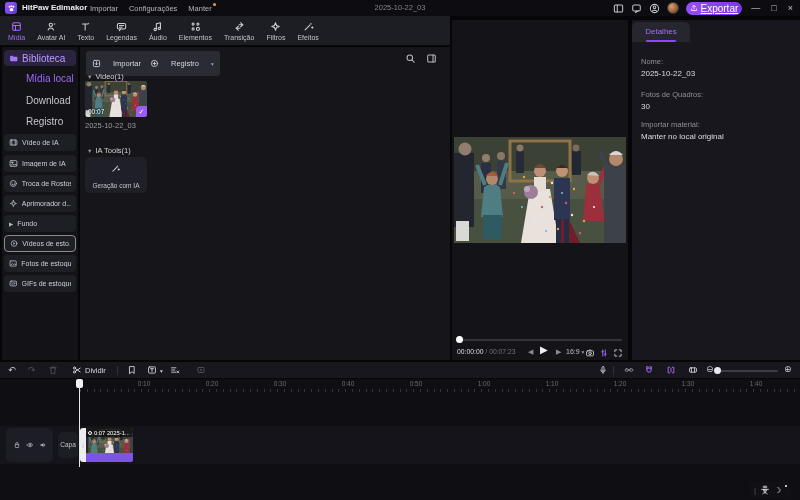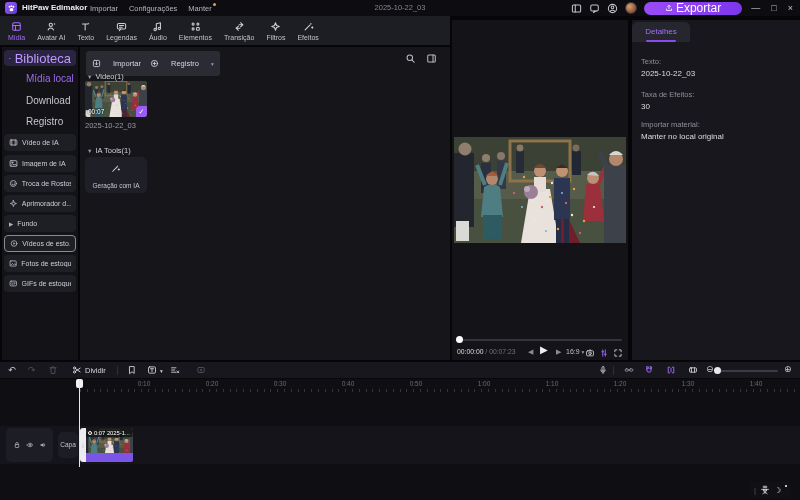--- a/index.html
+++ b/index.html
@@ -15,36 +15,36 @@
   .titlebar { position:absolute; left:0; top:0; width:800px; height:16px; background:#0c0c11; }
   .logo { position:absolute; left:5px; top:2px; width:12px; height:12px; border-radius:3px;
           background:linear-gradient(135deg,#9a5cf6,#5f35d8); display:flex; align-items:center; justify-content:center; }
   .appname { position:absolute; left:22px; top:0; height:16px; line-height:16px; font-size:8px; font-weight:bold; color:#ececf2; }
   .menus { position:absolute; left:90px; top:0; height:16px; display:flex; gap:11px; align-items:center; font-size:7.5px; color:#b4b4bd; }
   .menus > div { position:relative; }
   .help-dot { position:absolute; right:-4px; top:-1px; width:3px; height:3px; border-radius:50%; background:#e8a33d; }
   .proj-title { position:absolute; left:300px; width:200px; top:0; height:16px; line-height:16px; text-align:center; font-size:7.5px; color:#84848d; }
   .tb-right { position:absolute; right:5px; top:0; height:16px; display:flex; gap:7px; align-items:center; color:#c3c3cb; }
   .avatar { width:12px; height:12px; border-radius:50%; background:radial-gradient(circle at 35% 35%,#d9a06a,#8a5434 70%,#5a3520); border:1px solid #3a3a44; }
-  .export-btn { height:13px; display:flex; align-items:center; gap:3px; padding:0 21px; border-radius:7px;
-                background:linear-gradient(90deg,#9a4cf5,#7c36ee); color:#fff; font-size:12px; }
+  .export-btn { height:13px; display:flex; align-items:center; gap:3px; padding:0 4px; border-radius:7px;
+                background:linear-gradient(90deg,#9a4cf5,#7c36ee); color:#fff; font-size:10px;text-decoration:underline; }
   .winbtn { font-size:9px; line-height:16px; color:#c3c3cb; padding:0 2px; }
 
   
   .ribbon { position:absolute; left:0; top:16px; width:450px; height:29px; background:#1d1d24; display:flex; align-items:center; padding-left:2px; }
   .rtab { display:flex; flex-direction:column; align-items:center; justify-content:center; gap:2px; padding:0 6px; height:100%; color:#cfcfd6; }
   .rtab .lbl { font-size:7px; color:#c2c2ca; white-space:nowrap; }
   .rtab.active { color:#a46dff; }
   .rtab.active .lbl { color:#a46dff; }
 
   
   .sidebar { position:absolute; left:2px; top:47px; width:76px; height:313px; background:#121217; }
   .lib-pill { position:absolute; left:2px; top:3px; width:72px; height:16px; background:#2b2440; border-radius:4px;
               display:flex; align-items:center; gap:4px; padding:0 5px; color:#a674ff; }
-  .lib-pill .lbl { font-size:13px; color:#bd9aff; }
+  .lib-pill .lbl { font-size:10px; color:#bd9aff; }
   .lib-child { position:absolute; left:24px; font-size:10px; color:#c6c6ce; white-space:nowrap; }
   .spill { position:absolute; left:2px; width:72px; height:17px; background:#1e1e25; border-radius:4px;
            display:flex; align-items:center; gap:4px; padding:0 5px; color:#bcbcc4; }
   .spill .lbl { font-size:7px; color:#cfcfd6; white-space:nowrap; overflow:hidden; }
   .spill.selected { border:1px solid #8a8a93; }
 
   
   .media { position:absolute; left:80px; top:47px; width:370px; height:313px; background:#15151a; }
   .mbtn { position:absolute; top:4px; height:25px; display:flex; align-items:center; gap:12px; padding:0 6px;
           background:#2b2b33; border-radius:3px; font-size:7.5px; color:#d6d6dc; }
@@ -446,23 +446,23 @@
         <path d="M6 3v10M10 3v10M4.5 6h3M8.5 10h3"></path>
       </svg>
     <svg class="ic" width="10" height="10" viewBox="0 0 16 16" style="position:absolute;right:5px;top:328px;color:#c0c0c8">
         <path d="M3 6V3h3M13 6V3h-3M3 10v3h3M13 10v3h-3"></path>
       </svg>
   </div>
 
   <div class="details">
     <div class="dtab">Detalhes</div>
     <div class="dtab-line"></div>
-    <div class="dlabel" style="top:37px">Texto:</div>
+    <div class="dlabel" style="top:37px">Nome:</div>
     <div class="dvalue" style="top:49px">2025-10-22_03</div>
-    <div class="dlabel" style="top:70px">Taxa de Efeitos:</div>
+    <div class="dlabel" style="top:70px">Fotos de Quadros:</div>
     <div class="dvalue" style="top:82px">30</div>
     <div class="dlabel" style="top:100px">Importar material:</div>
     <div class="dvalue" style="top:112px">Manter no local original</div>
   </div>
 
   <div class="timeline">
     <div class="tl-bar">
       <span class="tlb glyph" style="left:8px">↶</span>
       <span class="tlb glyph dis" style="left:28px">↷</span>
       <svg class="ic tlb dis" width="10" height="10" viewBox="0 0 16 16" style="left:48px">

